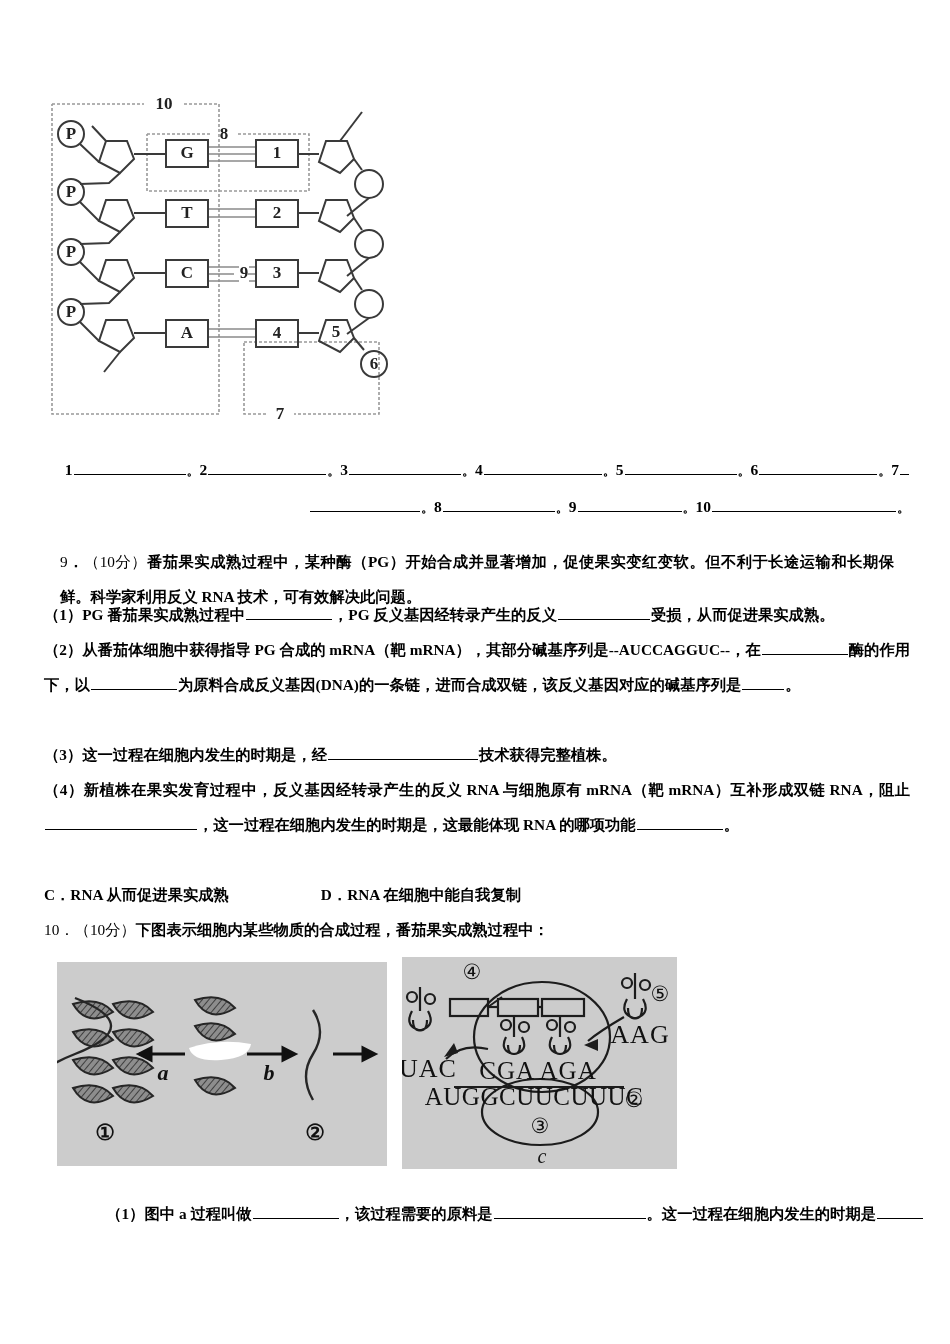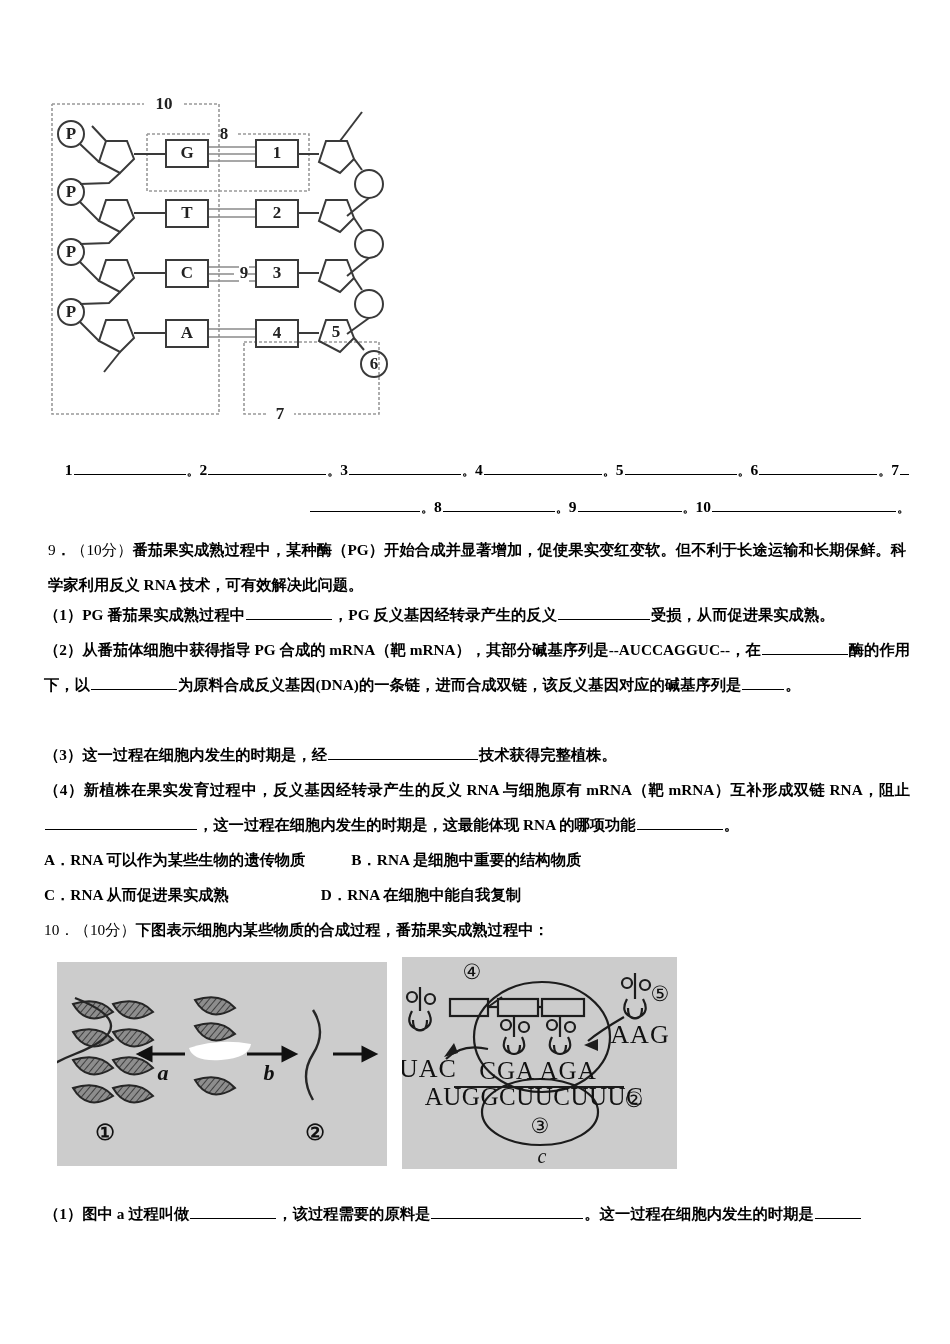--- a/index.html
+++ b/index.html
@@ -24,30 +24,30 @@
             font-size: 15.5px; font-weight: bold; line-height: 36px; letter-spacing: 0; text-align: right; }
   .blanks .ln { display: block; white-space: nowrap; }
   .bk { display: inline-block; border-bottom: 1.3px solid #000; height: 15px;
         vertical-align: baseline; margin: 0 1px; }
   .per { font-weight: bold; font-size: 13px; }
 
   
   .q { position: absolute; left: 44px; width: 866px;
        font-size: 15.3px; line-height: 35px; font-weight: bold; text-align: justify; }
   .q.reg { font-weight: normal; }
-  .para { margin: 4px; }
+  .para { margin: 16px; }
 
   
   #fig2 { position: absolute; left: 57px; top: 962px; width: 620px; height: 212px; }
   .panelL { position: absolute; left: 0; top: 0; width: 330px; height: 204px; background: #cccccc; }
   .panelR { position: absolute; left: 345px; top: -5px; width: 275px; height: 212px; background: #cccccc; }
   .panelL svg, .panelR svg { display: block; }
 
   .lastq { position: absolute; left: 44px; top: 1196px; width: 880px;
-           font-size: 15.3px; line-height: 35px; font-weight: bold; }
+           font-size: 15.3px; line-height: 35px; font-weight: bold; text-align: right; }
 </style>
 </head>
 <body>
 
 <div class="page">
 
   <div id="fig1">
     <svg width="400" height="350" viewBox="0 0 400 350" xmlns="http://www.w3.org/2000/svg">
       <g fill="none" stroke="#3a3a3a" stroke-width="2">
 
@@ -185,23 +185,20 @@
   </div>
 
   <div class="q" style="top:737px">
     <span>（3）</span><span>这一过程在细胞内发生的时期是，经</span><span class="bk" style="width:150px"></span><span>技术获得完整植株。</span>
   </div>
 
   <div class="q" style="top:772px">
     <span>（4）</span><span>新植株在果实发育过程中，反义基因经转录产生的反义 RNA 与细胞原有 mRNA（靶 mRNA）互补形成双链 RNA，阻止</span><span class="bk" style="width:152px"></span><span>，这一过程在细胞内发生的时期是，这最能体现 RNA 的哪项功能</span><span class="bk" style="width:86px"></span><span>。</span>
   </div>
 
-  <div class="q" style="top:842px">
-    <span>A．</span><span>RNA 可以作为某些生物的遗传物质</span><span style="display:inline-block;width:46px"></span><span>B．</span><span>RNA 是细胞中重要的结构物质</span>
-  </div>
 
   <div class="q" style="top:877px">
     <span>C．</span><span>RNA 从而促进果实成熟</span><span style="display:inline-block;width:92px"></span><span>D．</span><span>RNA 在细胞中能自我复制</span>
   </div>
 
   <div class="q" style="top:912px">
     <span style="font-weight:normal">10</span><span style="font-weight:normal">．</span><span style="font-weight:normal">（10分）</span><span>下图表示细胞内某些物质的合成过程，番茄果实成熟过程中：</span>
   </div>
 
   <div id="fig2">

